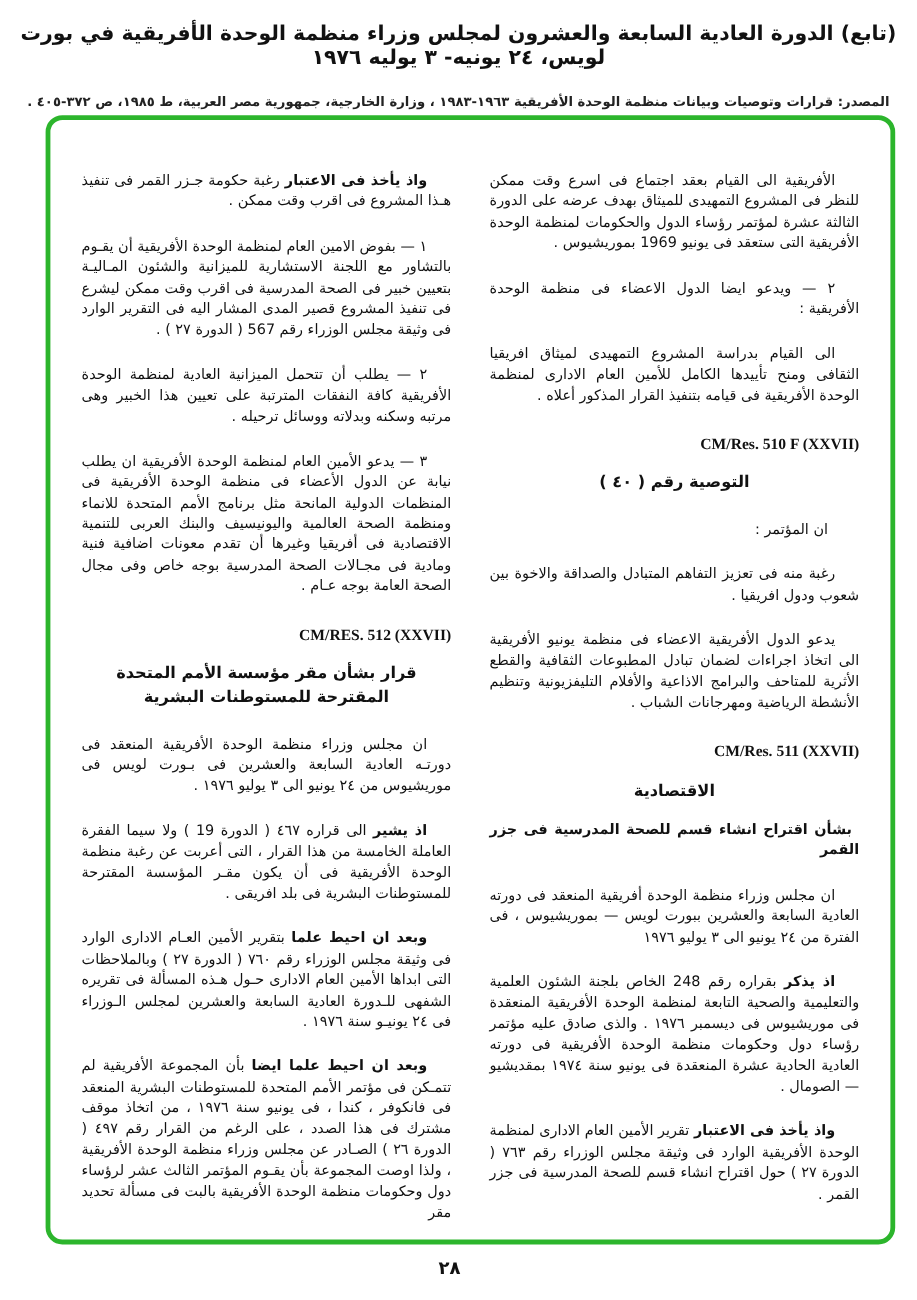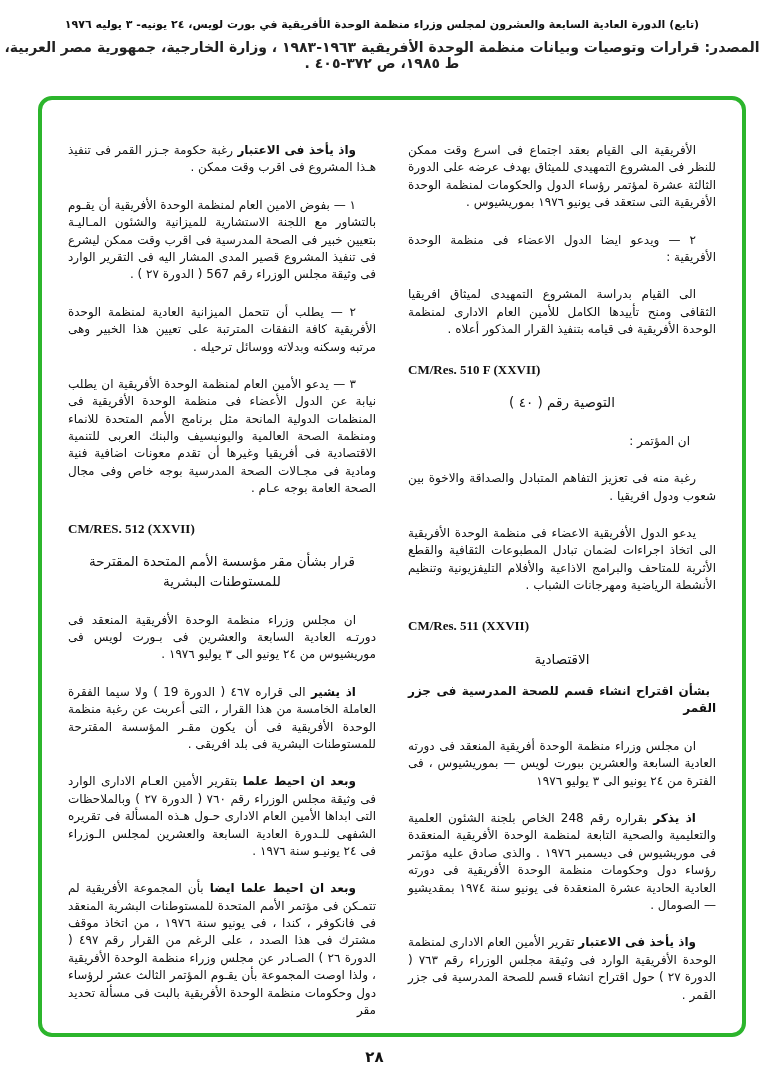--- a/index.html
+++ b/index.html
@@ -10,28 +10,28 @@
     position: relative;
   }
   
   .page-header {
     width: 100%;
     text-align: center;
     direction: rtl;
     padding-top: 18px;
   }
   .header-line1 {
-    font-size: 11px;
+    font-size: 17px;
     font-weight: bold;
     letter-spacing: 0.2px;
   }
   .header-line2 {
-    font-size: 14px;
+    font-size: 11px;
     font-weight: bold;
-    margin-top: 8px;
+    margin-top: 20px;
     color: #222;
   }
   
   .frame {
     position: absolute;
     left: 38px;
     top: 96px;
     width: 708px;
     height: 941px;
     border: 4px solid #2cb52c;
@@ -56,31 +56,31 @@
     direction: rtl;
     text-align: justify;
     font-size: 12px;
     line-height: 1.45;
     margin-bottom: 9px;
   }
   .para { text-indent: 20px; margin-top: 20px; }
   .lead { font-weight: bold; }
   .h-latin {
     direction: ltr;
-    text-align: left;
+    text-align: right;
     font-family: "Liberation Serif", serif;
     font-weight: bold;
     font-size: 13px;
     margin-top: 22px;
     margin-bottom: 14px;
     text-indent: 0;
   }
   .h-ar {
     text-align: center;
-    font-weight: normal;
+    font-weight: bold;
     font-size: 13.5px;
     margin-top: 6px;
     margin-bottom: 14px;
     text-indent: 0;
   }
   .h-sub {
     font-weight: bold;
     text-indent: 6px;
     margin-bottom: 12px;
   }
@@ -101,28 +101,28 @@
 
 <div class="page-header">
   <div class="header-line1">(تابع) الدورة العادية السابعة والعشرون لمجلس وزراء منظمة الوحدة الأفريقية في بورت لويس، ٢٤ يونيه- ٣ يوليه ١٩٧٦</div>
   <div class="header-line2">المصدر: قرارات وتوصيات وبيانات منظمة الوحدة الأفريقية ١٩٦٣-١٩٨٣ ، وزارة الخارجية، جمهورية مصر العربية، ط ١٩٨٥، ص ٣٧٢-٤٠٥ .</div>
 </div>
 
 <div class="frame">
   <div class="columns">
 
     <div class="col">
-      <div class="block para">الأفريقية الى القيام بعقد اجتماع فى اسرع وقت ممكن للنظر فى المشروع التمهيدى للميثاق بهدف عرضه على الدورة الثالثة عشرة لمؤتمر رؤساء الدول والحكومات لمنظمة الوحدة الأفريقية التى ستعقد فى يونيو ١٩٧٦ بموريشيوس .</div>
+      <div class="block para">الأفريقية الى القيام بعقد اجتماع فى اسرع وقت ممكن للنظر فى المشروع التمهيدى للميثاق بهدف عرضه على الدورة الثالثة عشرة لمؤتمر رؤساء الدول والحكومات لمنظمة الوحدة الأفريقية التى ستعقد فى يونيو 1969 بموريشيوس .</div>
       <div class="block para">٢ — ويدعو ايضا الدول الاعضاء فى منظمة الوحدة الأفريقية :</div>
       <div class="block para">الى القيام بدراسة المشروع التمهيدى لميثاق افريقيا الثقافى ومنح تأييدها الكامل للأمين العام الادارى لمنظمة الوحدة الأفريقية فى قيامه بتنفيذ القرار المذكور أعلاه .</div>
       <div class="block h-latin">CM/Res. 510 F (XXVII)</div>
       <div class="block h-ar">التوصية رقم ( ٤٠ )</div>
       <div class="block para intro">ان المؤتمر :</div>
       <div class="block para">رغبة منه فى تعزيز التفاهم المتبادل والصداقة والاخوة بين شعوب ودول افريقيا .</div>
-      <div class="block para">يدعو الدول الأفريقية الاعضاء فى منظمة الوحدة الأفريقية الى اتخاذ اجراءات لضمان تبادل المطبوعات الثقافية والقطع الأثرية للمتاحف والبرامج الاذاعية والأفلام التليفزيونية وتنظيم الأنشطة الرياضية ومهرجانات الشباب .</div>
+      <div class="block para">يدعو الدول الأفريقية الاعضاء فى منظمة يونيو الأفريقية الى اتخاذ اجراءات لضمان تبادل المطبوعات الثقافية والقطع الأثرية للمتاحف والبرامج الاذاعية والأفلام التليفزيونية وتنظيم الأنشطة الرياضية ومهرجانات الشباب .</div>
       <div class="block h-latin">CM/Res. 511 (XXVII)</div>
       <div class="block h-ar">الاقتصادية</div>
       <div class="block h-sub">بشأن اقتراح انشاء قسم للصحة المدرسية فى جزر القمر</div>
       <div class="block para">ان مجلس وزراء منظمة الوحدة أفريقية المنعقد فى دورته العادية السابعة والعشرين ببورت لويس — بموريشيوس ، فى الفترة من ٢٤ يونيو الى ٣ يوليو ١٩٧٦</div>
       <div class="block para"><span class="lead">اذ يذكر</span> <span>بقراره رقم 248 الخاص بلجنة الشئون العلمية والتعليمية والصحية التابعة لمنظمة الوحدة الأفريقية المنعقدة فى موريشيوس فى ديسمبر ١٩٧٦ . والذى صادق عليه مؤتمر رؤساء دول وحكومات منظمة الوحدة الأفريقية فى دورته العادية الحادية عشرة المنعقدة فى يونيو سنة ١٩٧٤ بمقديشيو — الصومال .</span></div>
       <div class="block para"><span class="lead">واذ يأخذ فى الاعتبار</span> <span>تقرير الأمين العام الادارى لمنظمة الوحدة الأفريقية الوارد فى وثيقة مجلس الوزراء رقم ٧٦٣ ( الدورة ٢٧ ) حول اقتراح انشاء قسم للصحة المدرسية فى جزر القمر .</span></div>
     </div>
 
     <div class="col">
       <div class="block para"><span class="lead">واذ يأخذ فى الاعتبار</span> <span>رغبة حكومة جـزر القمر فى تنفيذ هـذا المشروع فى اقرب وقت ممكن .</span></div>

